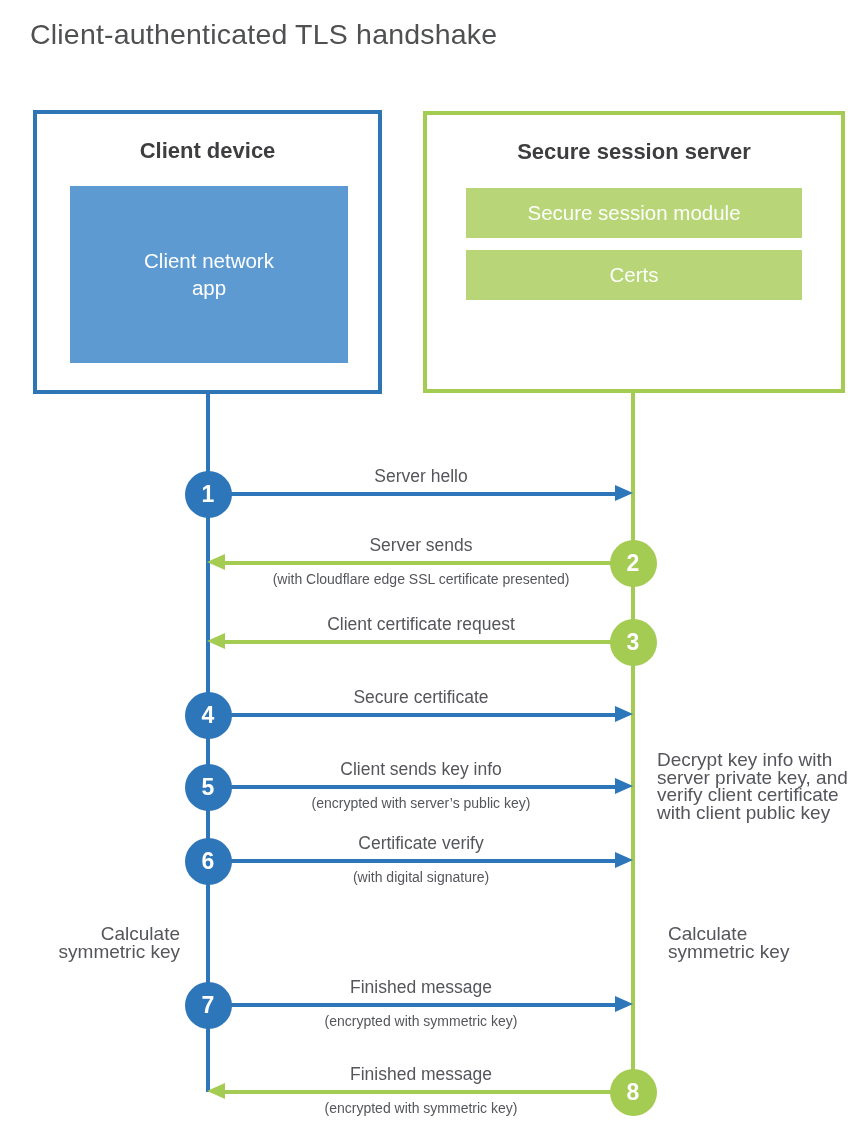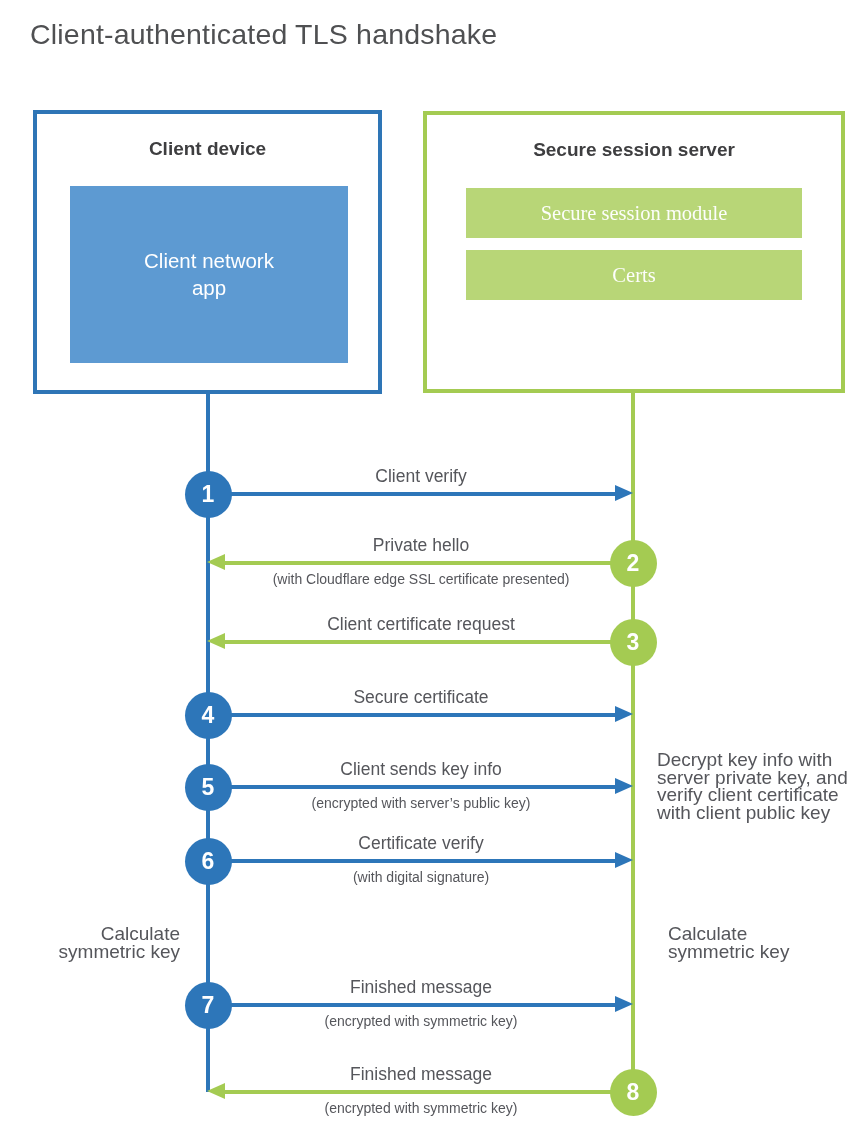--- a/index.html
+++ b/index.html
@@ -6,29 +6,29 @@
   html,body { background:#ffffff; }
   body { font-family:"Liberation Sans", sans-serif; }
   .canvas { position:relative; width:865px; height:1146px; background:#fff; overflow:hidden; }
 
   .page-title { position:absolute; left:30px; top:18px; font-size:28.5px; font-weight:300;
     color:var(--title_gray); letter-spacing:0.2px; }
 
   .actor-box { position:absolute; background:#fff; }
   .client-box { left:33px; top:110px; width:349px; height:284px; border:4px solid var(--blue_border); }
   .server-box { left:423px; top:111px; width:422px; height:282px; border:4px solid var(--green); }
-  .actor-title { margin-top:24px; text-align:center; font-size:19px; font-weight:700; color:var(--heading_dark); }
+  .actor-title { margin-top:24px; text-align:center; font-size:22px; font-weight:700; color:var(--heading_dark); }
 
   .client-app { position:absolute; left:70px; top:186px; width:278px; height:177px;
     background:var(--blue_fill); display:flex; align-items:center; justify-content:center;
     color:#fff; font-size:20.5px; line-height:1.3; text-align:center; white-space:pre-line; }
 
   .server-bar { position:absolute; left:466px; width:336px; height:50px; background:var(--green_fill);
     display:flex; align-items:center; justify-content:center; color:rgba(255,255,255,0.97);
-    font-size:20.5px;font-family:Liberation Serif, serif; }
+    font-size:20.5px; }
 
   .lifeline { position:absolute; width:4.5px; }
   .lifeline.blue { background:var(--blue); left:205.8px; top:392px; height:700px; }
   .lifeline.green { background:var(--green); left:630.8px; top:390px; height:702px; }
 
   .shaft { position:absolute; height:4.5px; }
   .shaft.blue { background:var(--blue); left:208px; width:408px; }
   .shaft.green { background:var(--green); left:224px; width:409px; }
   .head-right { position:absolute; width:0; height:0; left:615px;
     border-top:8.5px solid transparent; border-bottom:8.5px solid transparent;
@@ -72,28 +72,28 @@
   </div>
   <div class="server-bar" style="top:188px">Secure session module</div>
   <div class="server-bar" style="top:250px">Certs</div>
 
   <div class="lifeline blue"></div>
   <div class="lifeline green"></div>
 
   <div>
     <div class="shaft blue" style="top:491.8px"></div>
     <div class="head-right" style="top:485px"></div>
-    <div class="msg-label" style="top:466px">Client verify</div>
+    <div class="msg-label" style="top:466px">Server hello</div>
     <div class="circle blue" style="top:470.5px">1</div>
   </div>
 
   <div>
     <div class="shaft green" style="top:560.8px"></div>
     <div class="head-left" style="top:554px"></div>
-    <div class="msg-label" style="top:535px">Private hello</div>
+    <div class="msg-label" style="top:535px">Server sends</div>
     <div class="msg-sub" style="top:571px">(with Cloudflare edge SSL certificate presented)</div>
     <div class="circle green" style="top:539.5px">2</div>
   </div>
 
   <div>
     <div class="shaft green" style="top:639.8px"></div>
     <div class="head-left" style="top:633px"></div>
     <div class="msg-label" style="top:614px">Client certificate request</div>
     <div class="circle green" style="top:618.5px">3</div>
   </div>

